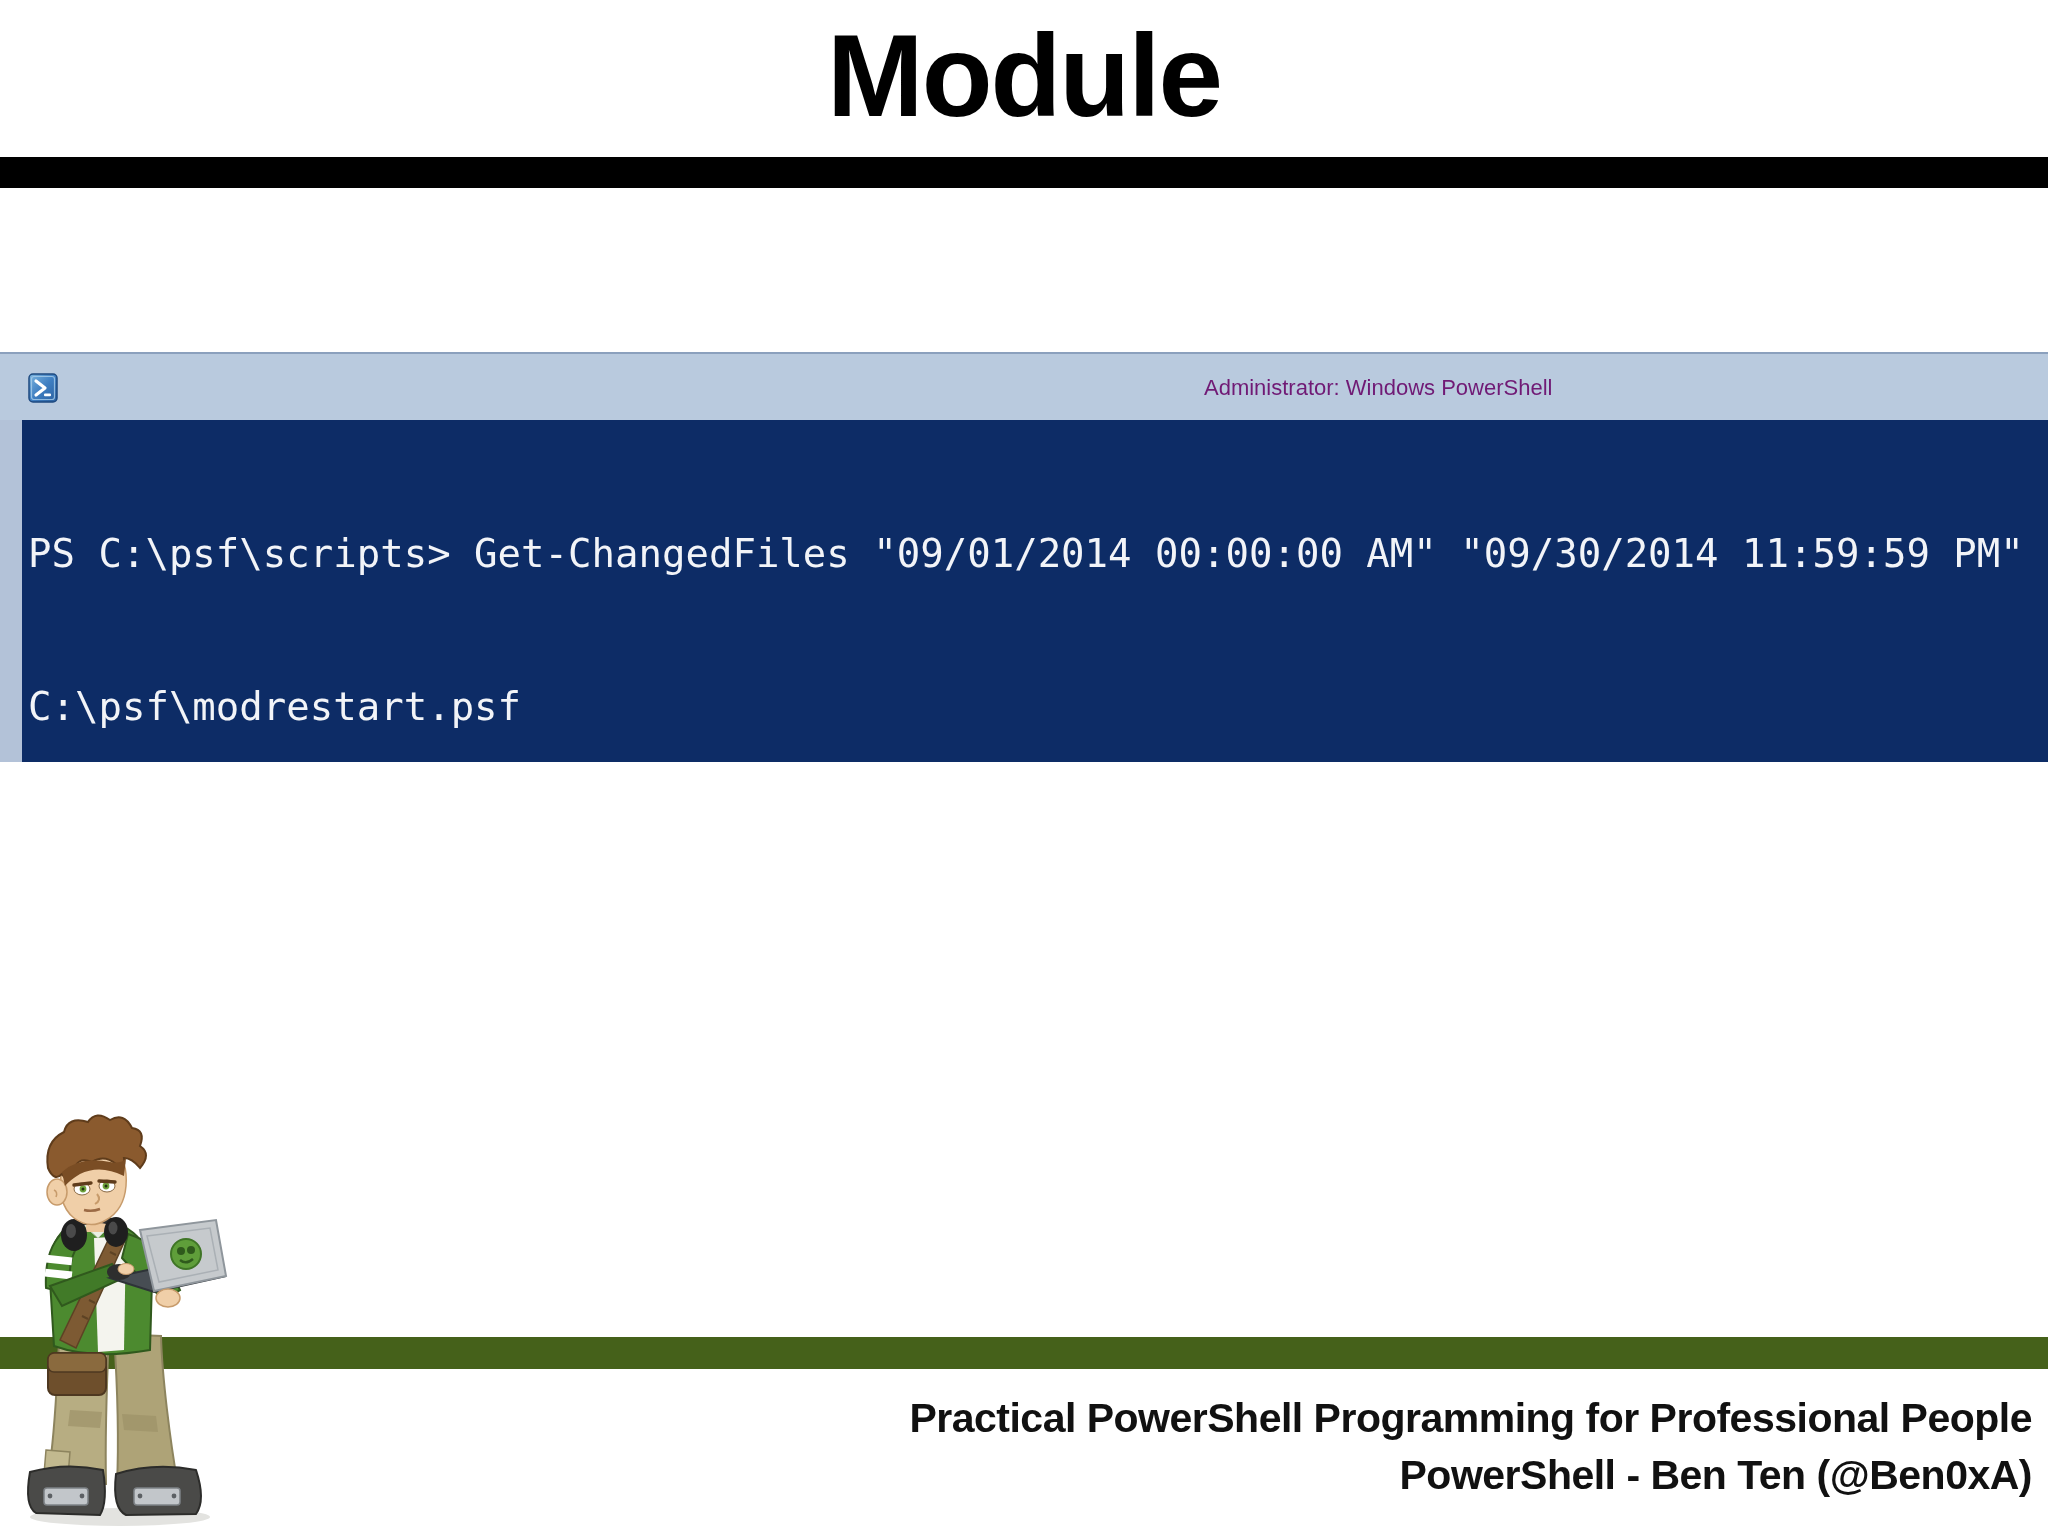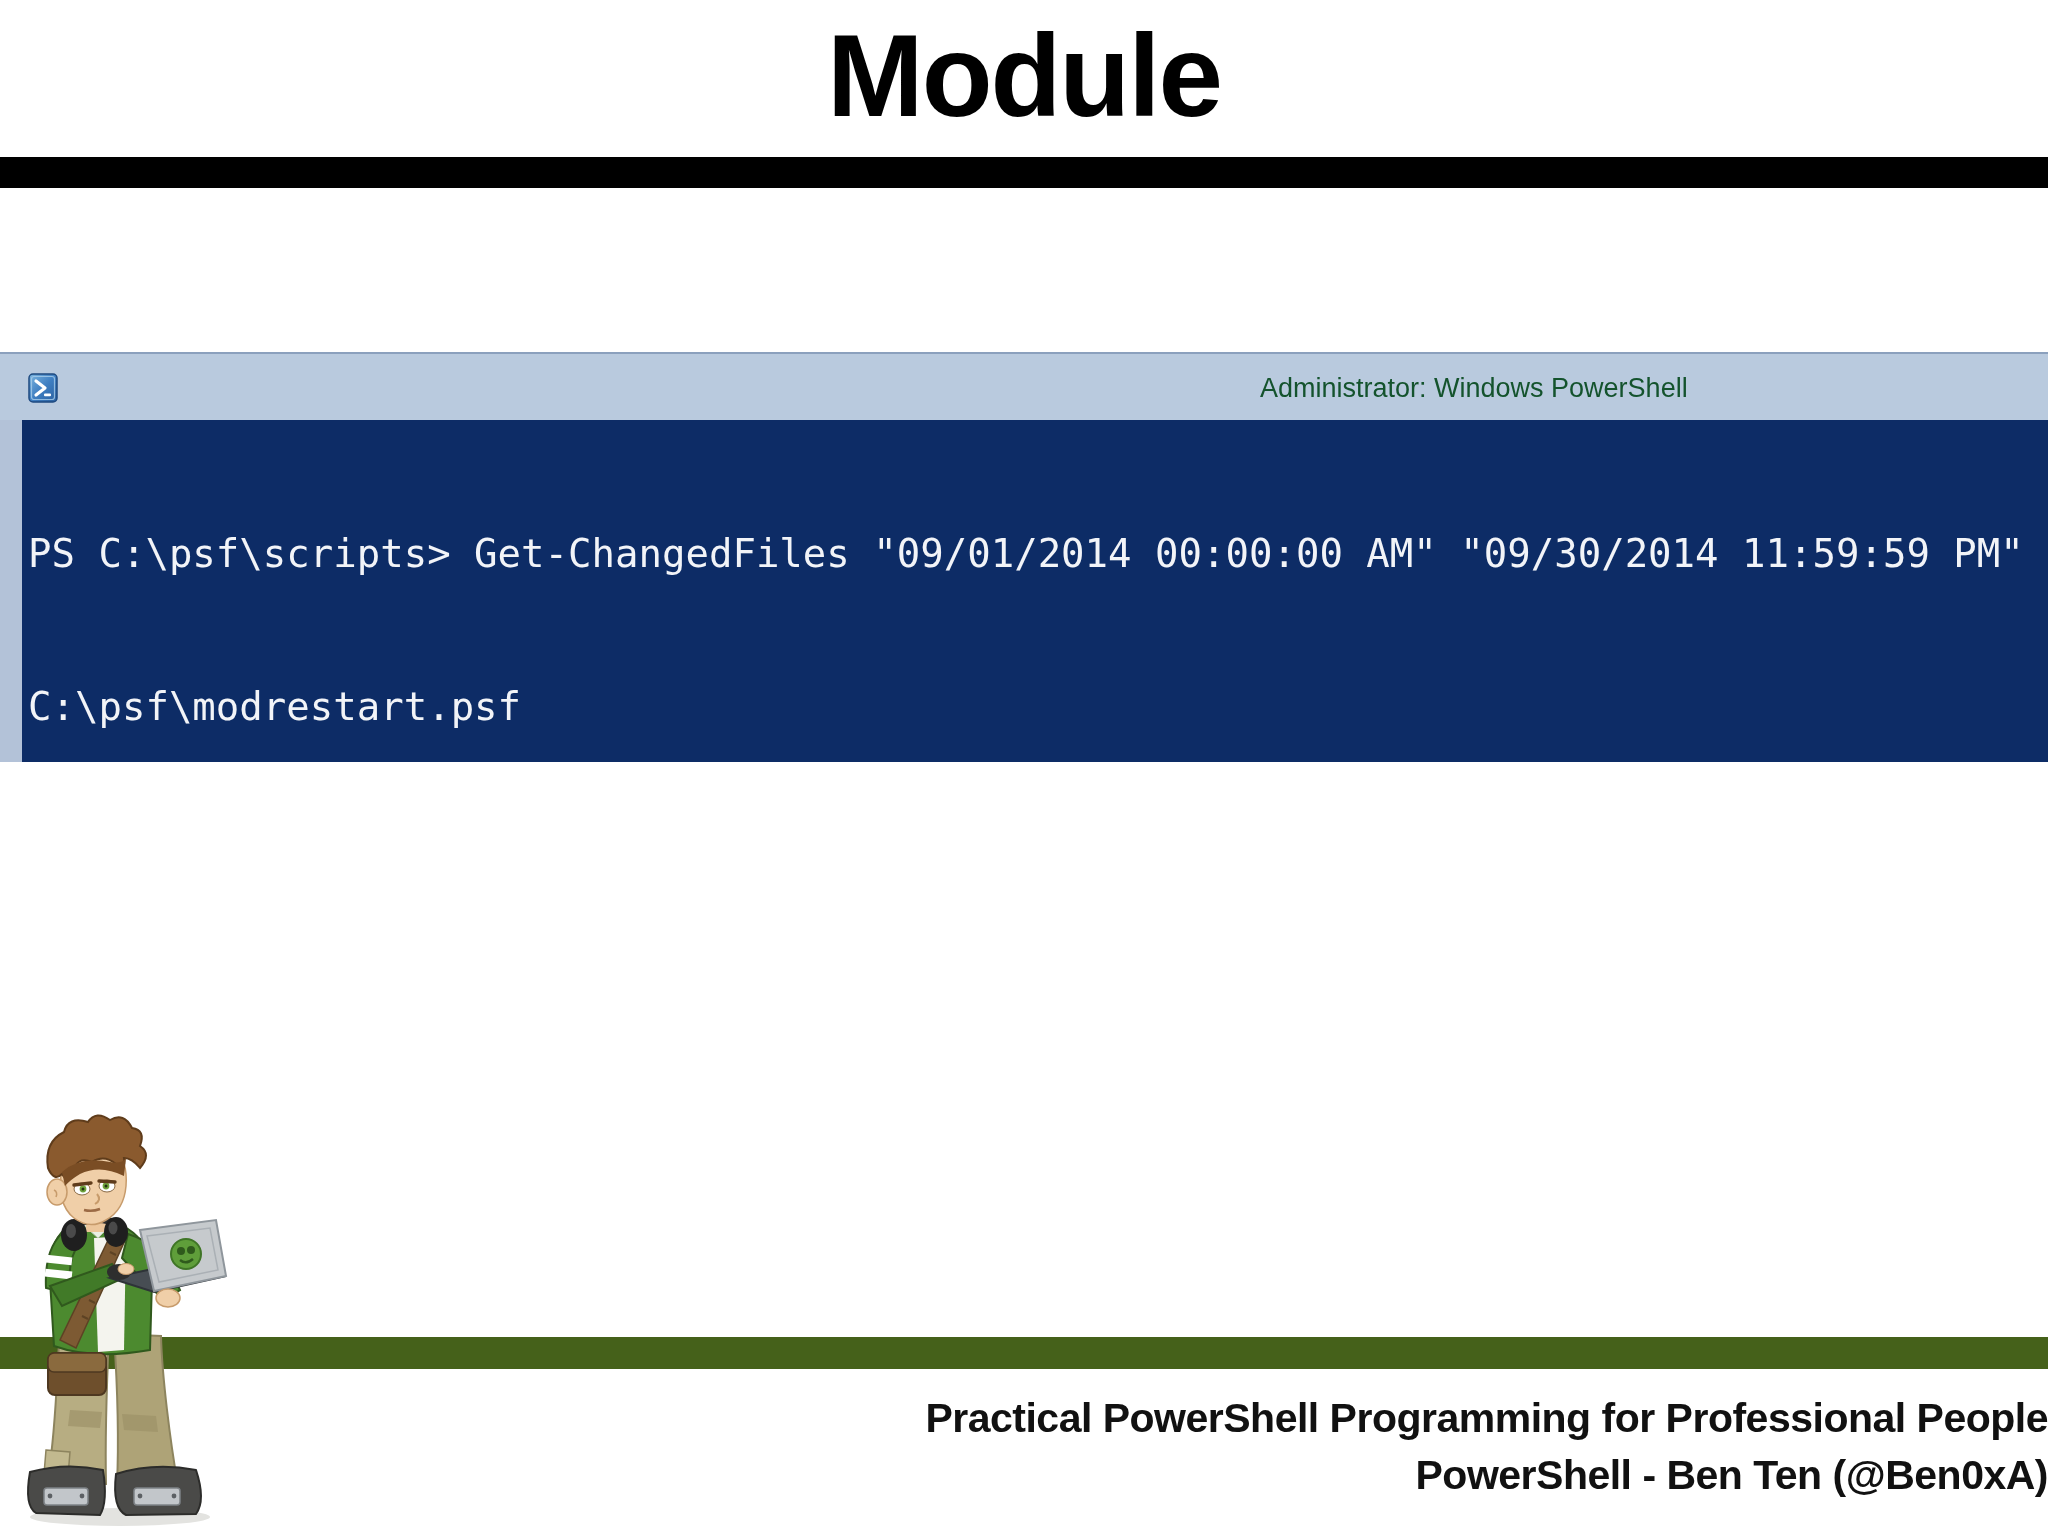--- a/index.html
+++ b/index.html
@@ -31,42 +31,42 @@
   }
   .ps-titlebar {
     position:absolute; top:0; left:0; width:100%; height:66px;
     background:#b9cade;
   }
   .ps-icon {
     position:absolute; left:28px; top:19px; width:30px; height:30px;
     display:block;
   }
   .ps-title-text {
-    position:absolute; left:1260px; top:0; height:66px; line-height:68px;
-    font-size:27px; color:#14532d; white-space:nowrap;
+    position:absolute; left:1204px; top:0; height:66px; line-height:68px;
+    font-size:22px; color:#701a75; white-space:nowrap;
   }
   .ps-console {
     position:absolute; top:66px; left:22px; right:0; bottom:0;
     background:#0d2c66;
     padding:6px 13px 0 6px;
     font-family:"DejaVu Sans Mono", monospace;
     font-size:39px; line-height:51px; color:#f2f4f8;
     white-space:pre; overflow:hidden;
   }
   .term-line { white-space:pre; }
 
   
   .green-bar {
     position:absolute; top:1337px; left:0; width:100%; height:32px;
     background:#45611a; z-index:1;
   }
 
   
   .footer-text {
-    position:absolute; top:1390px; right:0; text-align:right;
+    position:absolute; top:1390px; right:16px; text-align:right;
     font-size:41px; font-weight:700; color:#111111;
     line-height:57px; letter-spacing:-0.5px; z-index:2;
   }
 
   
   .mascot {
     position:absolute; left:18px; top:1110px; width:215px; height:422px;
     z-index:5;
   }
 </style>

